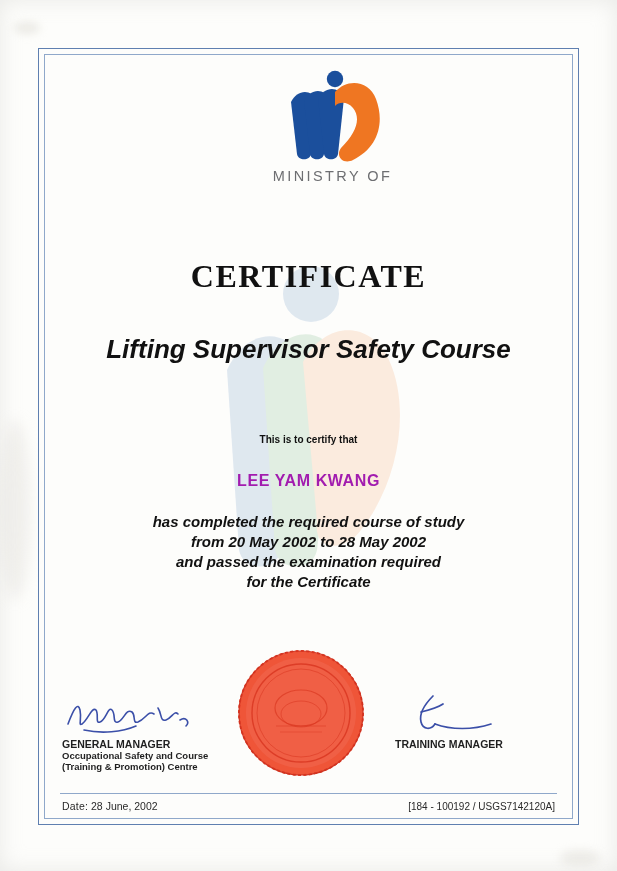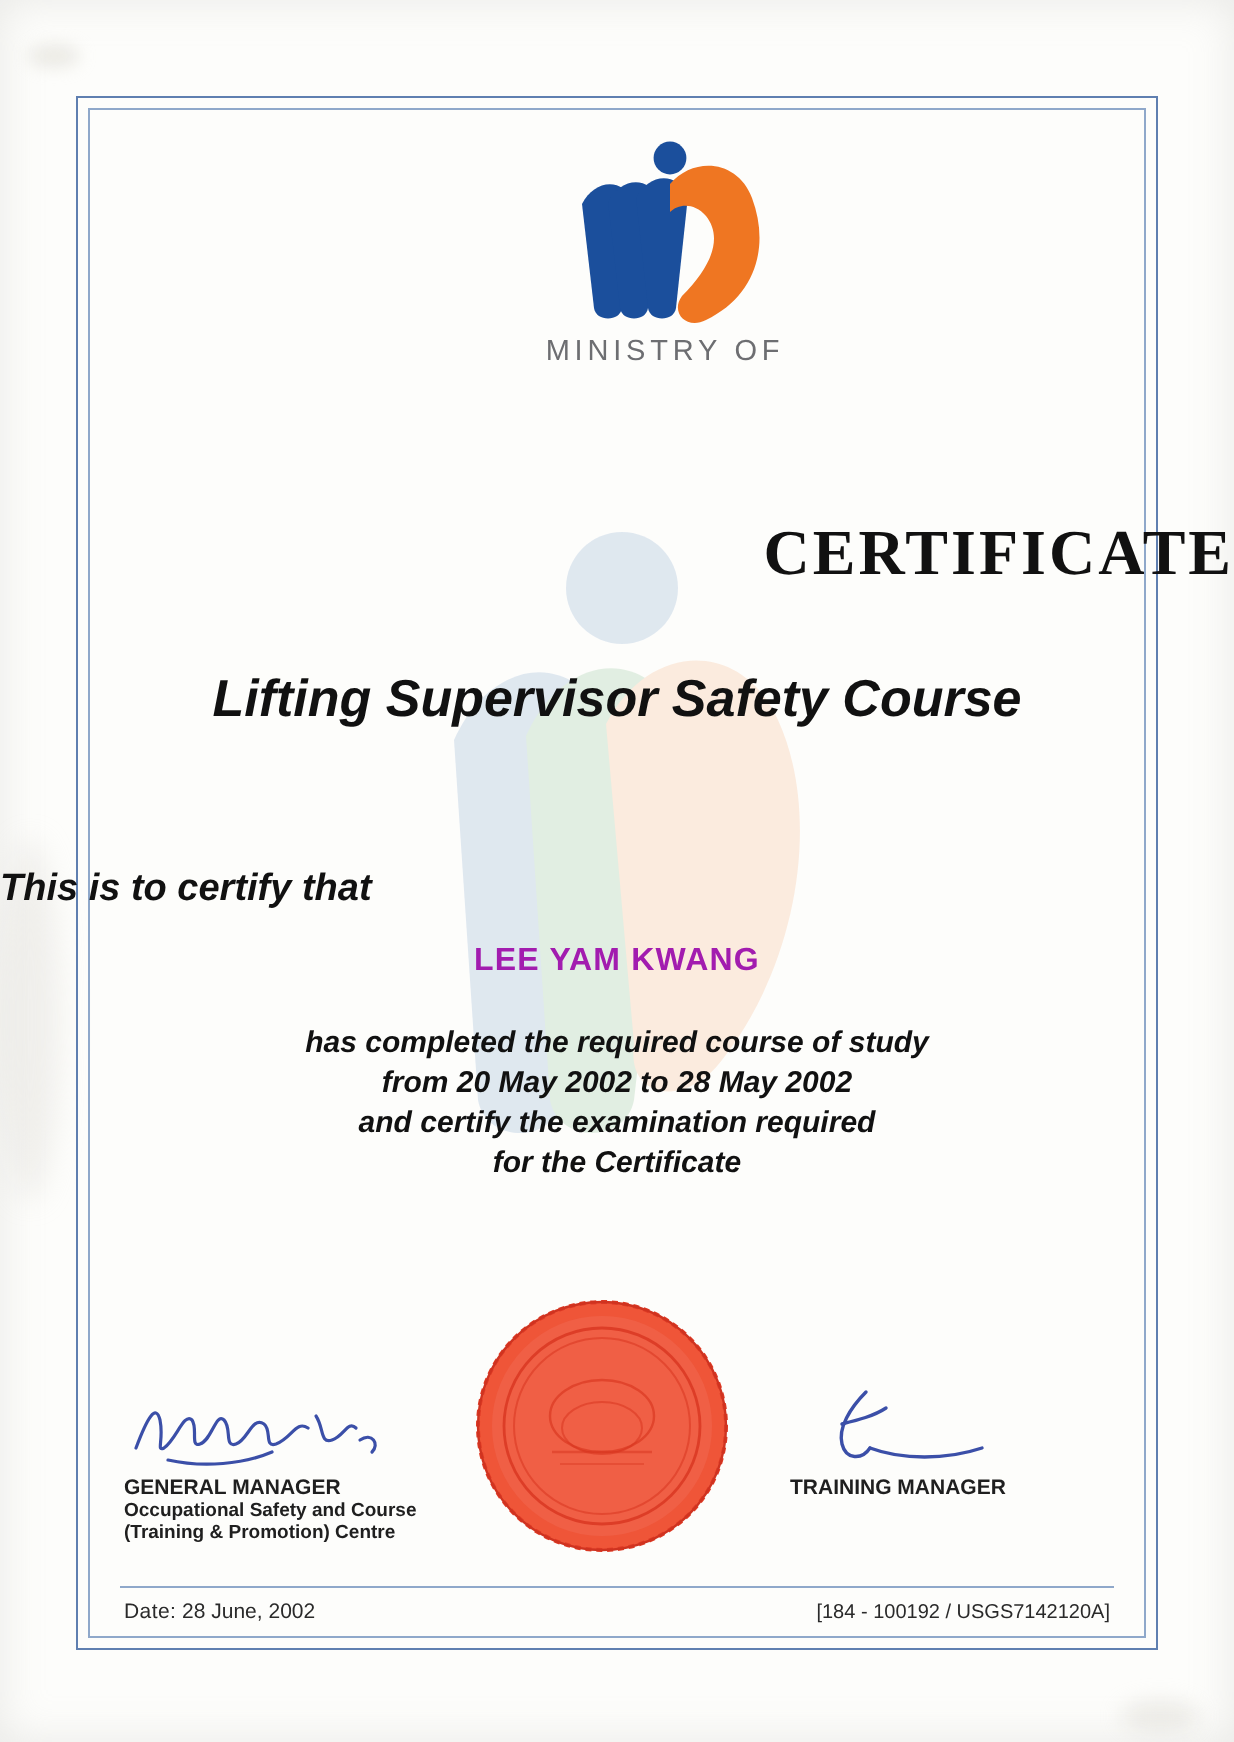--- a/index.html
+++ b/index.html
@@ -78,21 +78,21 @@
     line-height: 17px;
     font-family: "Liberation Sans", sans-serif;
   }
   .logo-text .l1 { font-weight: normal; }
   .logo-text .l2 { font-weight: bold; letter-spacing: 2.2px; }
 
   .cert-title {
     position: absolute;
     left: 0; right: 0;
     top: 258px;
-    text-align: right;
+    text-align: center;
     font-family: "Liberation Serif", serif;
     font-weight: bold;
     font-size: 32px;
     letter-spacing: 1.5px;
     color: #111111;
   }
 
   .course-name {
     position: absolute;
     left: 90px; right: 90px;
@@ -102,23 +102,23 @@
     font-style: italic;
     font-size: 26px;
     line-height: 33px;
     color: #111111;
   }
 
   .certify-line {
     position: absolute;
     left: 0; right: 0;
     top: 434px;
-    font-weight: bold;
-    font-style: italic;
-    font-size: 19px;
+    text-align: center;
+    font-weight: bold;
+    font-size: 10px;
     color: #111111;
   }
 
   .recipient {
     position: absolute;
     left: 0; right: 0;
     top: 472px;
     text-align: center;
     font-weight: bold;
     font-size: 16px;
@@ -245,21 +245,21 @@
 
   <div class="course-name">Lifting Supervisor Safety Course</div>
 
   <div class="certify-line">This is to certify that</div>
 
   <div class="recipient">LEE YAM KWANG</div>
 
   <div class="body-block">
     <div>has completed the required course of study</div>
     <div>from 20 May 2002 to 28 May 2002</div>
-    <div>and certify the examination required</div>
+    <div>and passed the examination required</div>
     <div>for the Certificate</div>
   </div>
 
   <svg class="seal" viewBox="0 0 130 130" xmlns="http://www.w3.org/2000/svg">
     <g>
       <circle cx="65" cy="65" r="62" fill="#ef5538"></circle>
       <g fill="#e8402a">
         <circle cx="65" cy="65" r="62" fill="none" stroke="#e03b25" stroke-width="2" stroke-dasharray="3 2.4"></circle>
       </g>
       <circle cx="65" cy="65" r="55" fill="#f06047" opacity="0.9"></circle>

